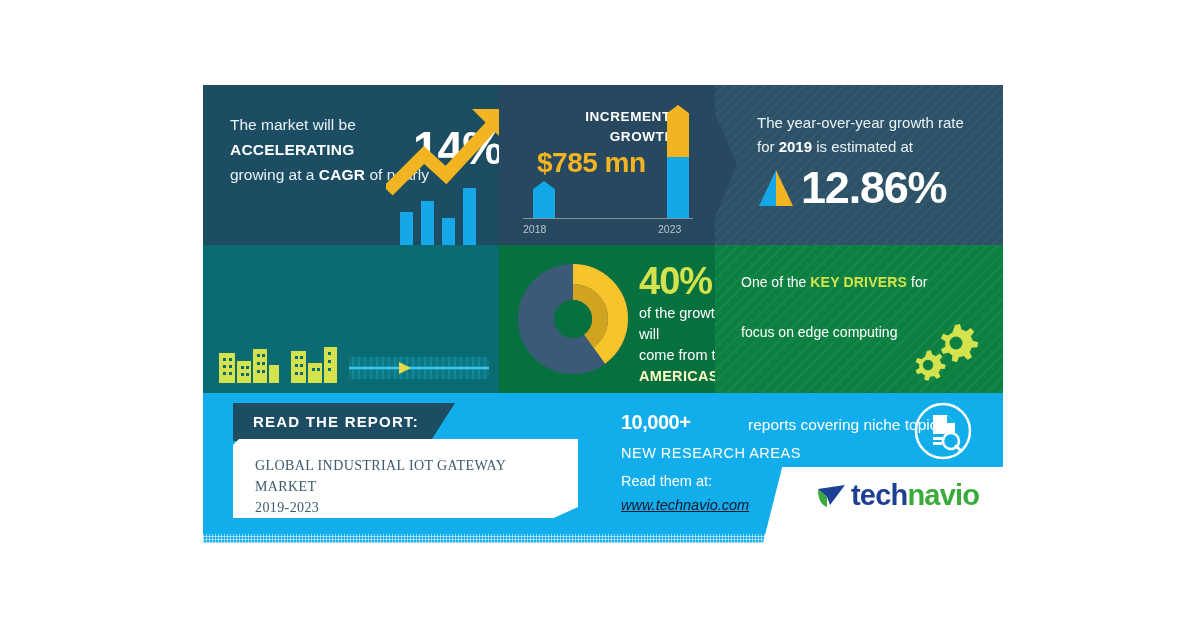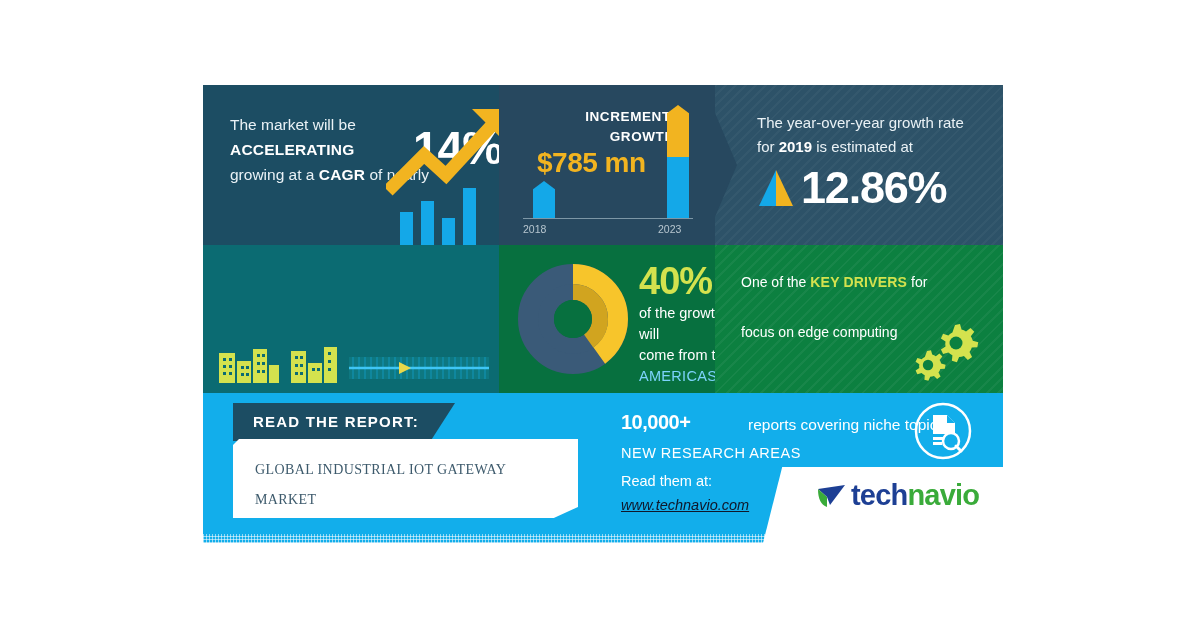--- a/index.html
+++ b/index.html
@@ -121,21 +121,21 @@
   
   .donut{position:absolute;left:18px;top:18px;width:112px;height:112px;}
   .amer-pct{
     position:absolute;left:140px;top:17px;
     color:#d4e24e;font-size:38px;font-weight:bold;line-height:38px;letter-spacing:-1px;
   }
   .amer-sub{
     position:absolute;left:140px;top:58px;width:95px;
     color:#ffffff;font-size:14.5px;line-height:21px;
   }
-  .amer-sub b{color:#7dd3fc;font-weight:normal;letter-spacing:.3px;}
+  .amer-sub b{color:#fef9c3;font-weight:bold;letter-spacing:.3px;}
 
   
   .driv-text{
     position:absolute;left:26px;top:25px;width:248px;
     color:#ffffff;font-size:14px;line-height:25px;
   }
   .driv-text b{color:#d4e24e;font-weight:bold;letter-spacing:.2px;}
   .gears{position:absolute;right:24px;bottom:10px;width:72px;height:62px;}
 
   
@@ -147,21 +147,21 @@
   .read-tab span{
     position:absolute;left:20px;top:10px;
     color:#ffffff;font-size:15px;font-weight:bold;letter-spacing:1.2px;
   }
   .read-card{
     position:absolute;left:30px;top:46px;width:345px;height:79px;background:#ffffff;
     clip-path:polygon(0 6px, 6px 0, 100% 0, 100% 86%, 93% 100%, 0 100%);
   }
   .read-card p{
     position:absolute;left:22px;top:16px;margin:0;width:300px;
-    color:#3d5a6c;font-size:14px;line-height:30px;letter-spacing:.4px;
+    color:#3d5a6c;font-size:14px;line-height:21px;letter-spacing:.4px;
     font-family:"Liberation Serif", serif;
   }
   .stat-big{
     position:absolute;left:418px;top:14px;
     color:#ffffff;font-size:20px;font-weight:bold;letter-spacing:-.5px;line-height:30px;
   }
   .stat-lead{
     position:absolute;left:545px;top:23px;
     color:#ffffff;font-size:15.5px;
   }

